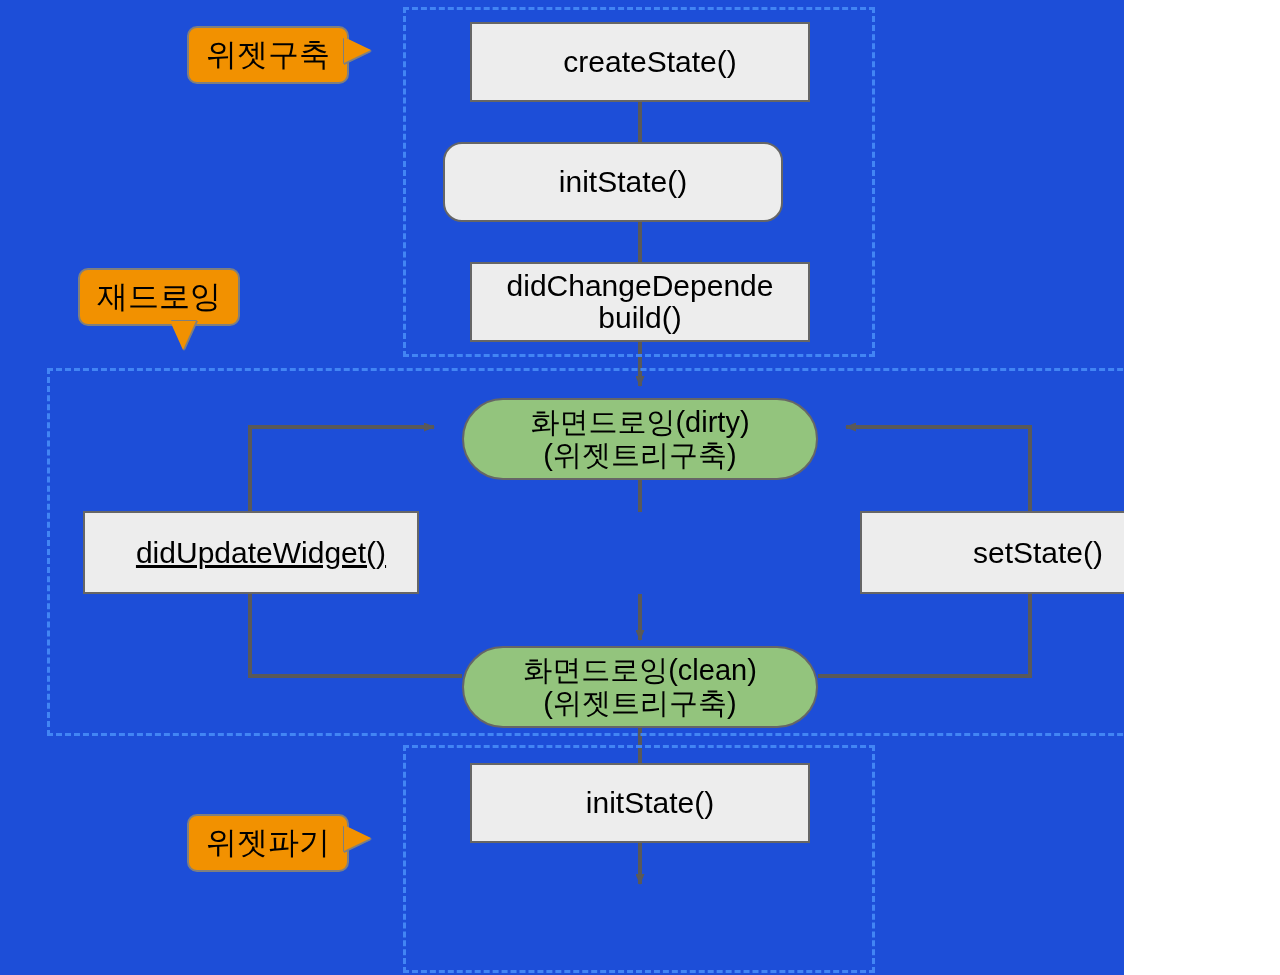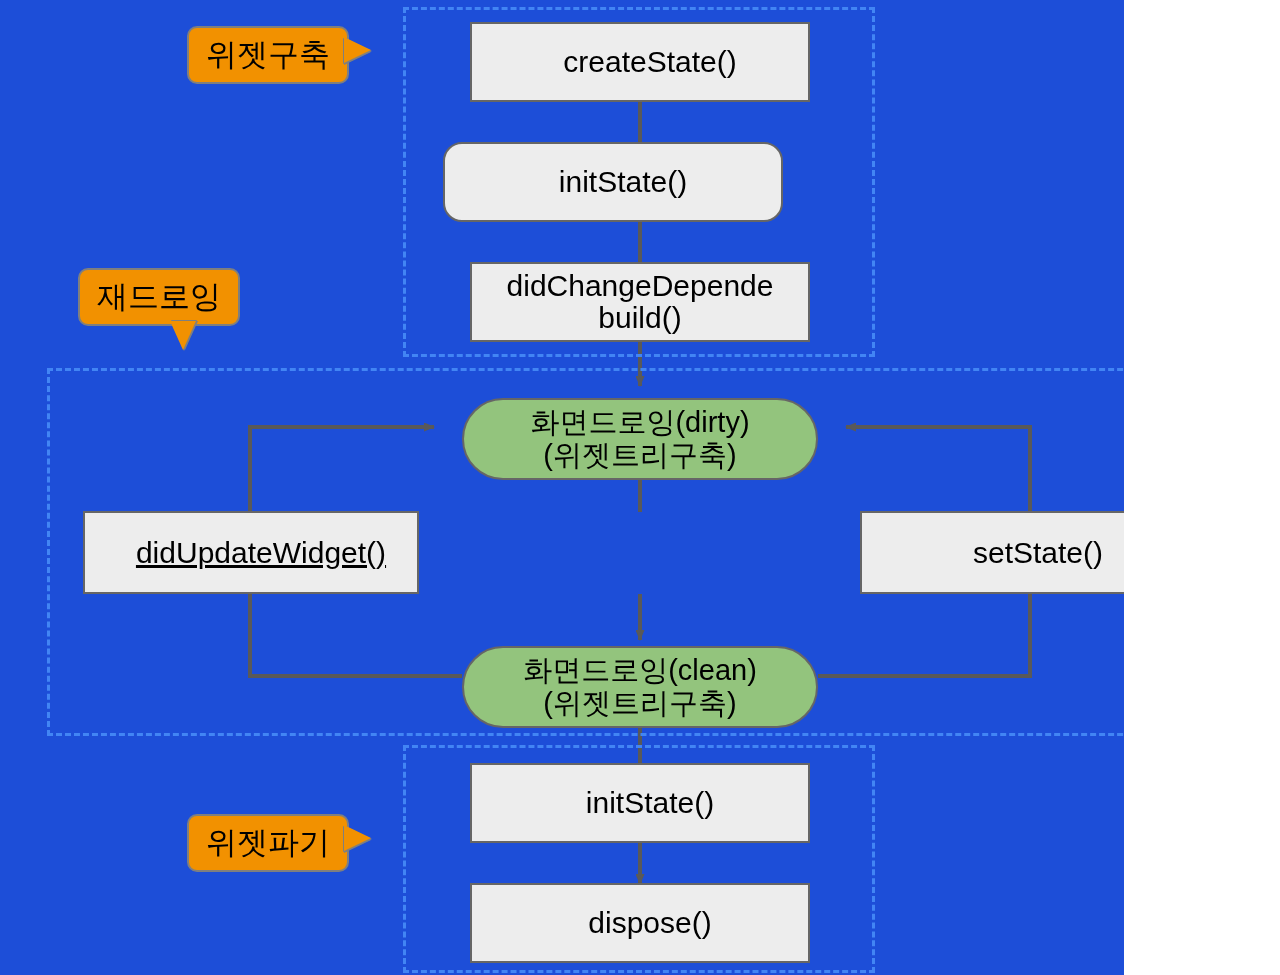--- a/index.html
+++ b/index.html
@@ -201,17 +201,14 @@
 
   <div class="node-stadium" style="left:462px; top:634px; width:356px; height:82px;">
     <span>화면드로잉(clean)</span>
     <span>(위젯트리구축)</span>
   </div>
 
   <div class="node-box" style="left:470px; top:763px; width:340px; height:80px;">
     <span>initState()</span>
   </div>
 
-  <div class="node-box" style="left:470px; top:883px; width:340px; height:80px;">
-    <span>dispose()</span>
-  </div>
 
 </div>
 
 </body></html>

